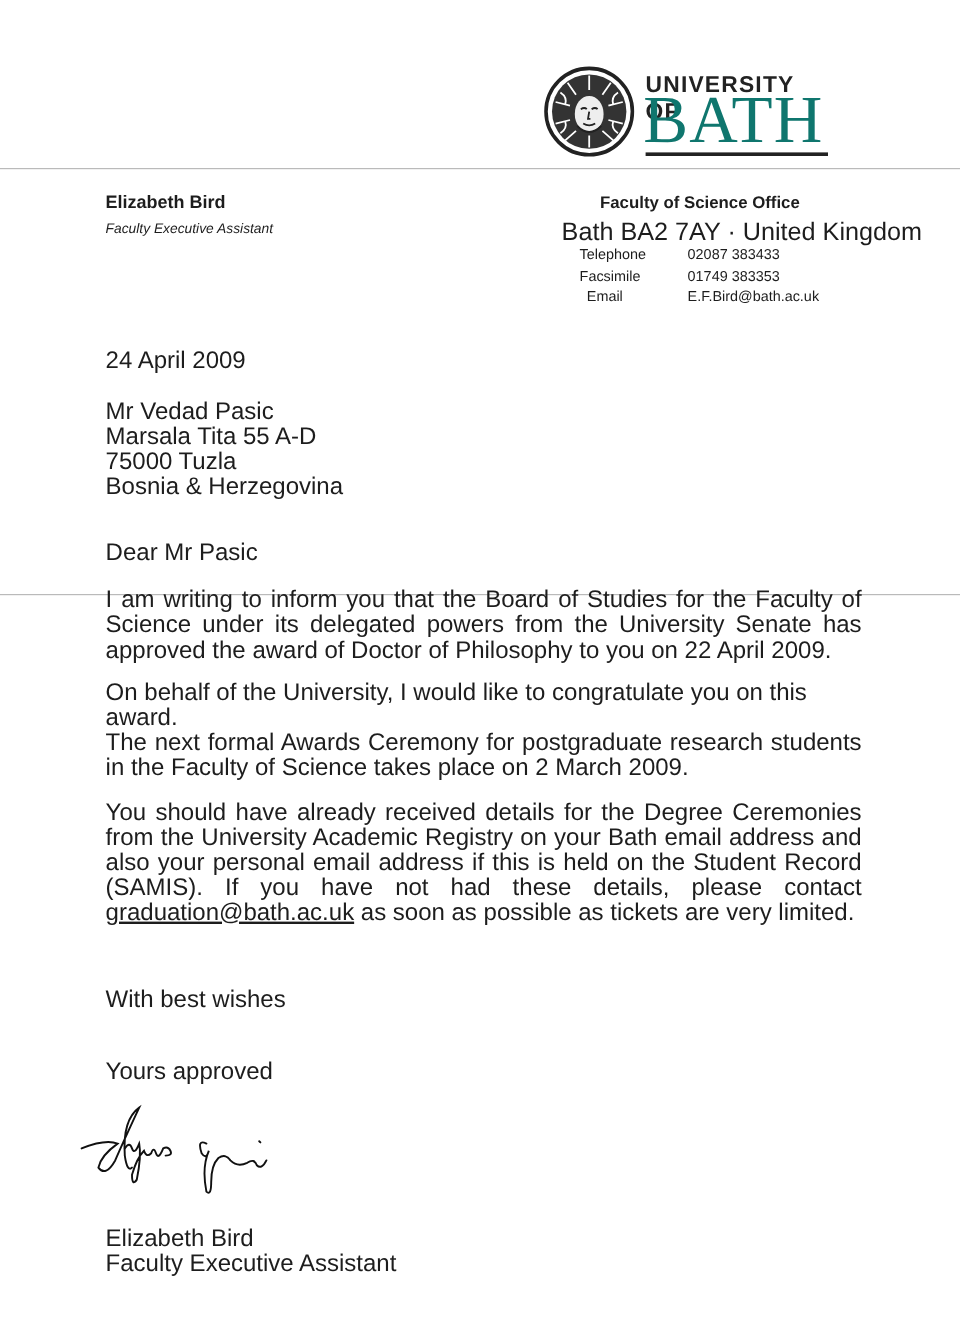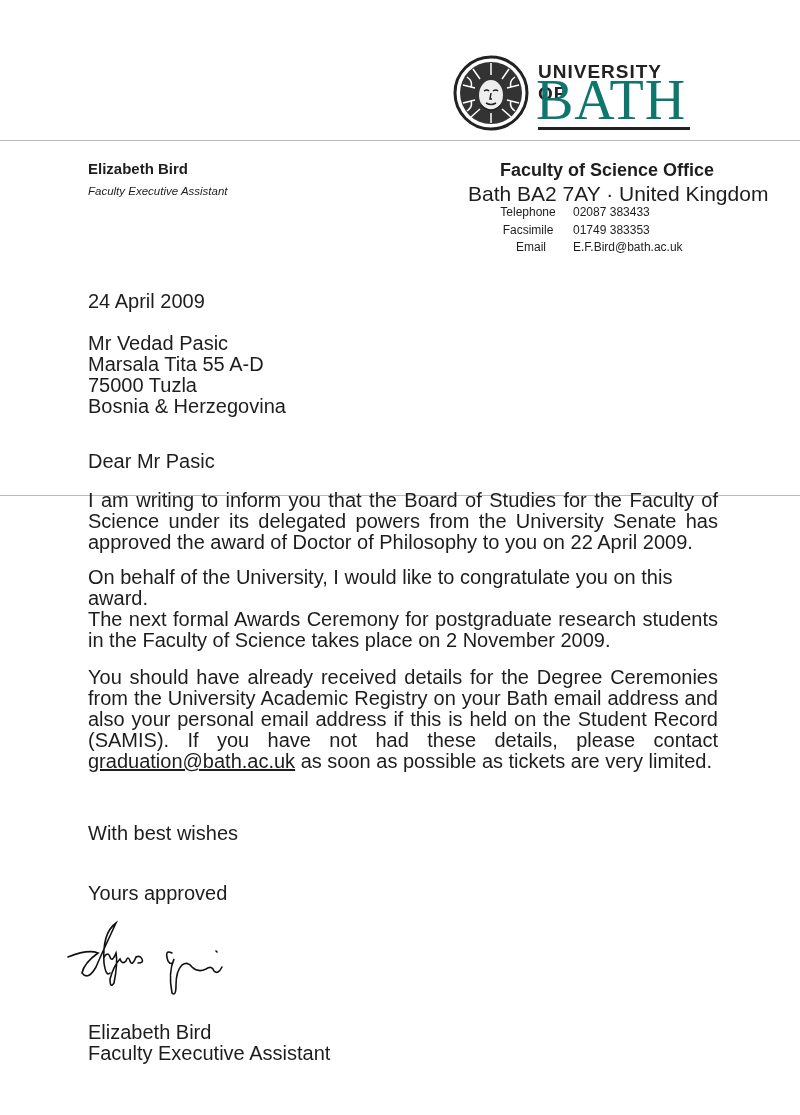--- a/index.html
+++ b/index.html
@@ -9,25 +9,25 @@
   }
   .abs { position: absolute; }
   .scanline { position: absolute; height: 1px; background: #8c8c8c; opacity: 0.6; }
   .logo { left: 453px; top: 55px; width: 240px; height: 80px; }
   .seal { position: absolute; left: 0; top: 0; width: 76px; height: 76px; }
   .uni-of { position: absolute; left: 85px; top: 6px; font-family: Liberation Sans, sans-serif; font-weight: bold; font-size: 19px; letter-spacing: 1px; color: #222; }
   .bath { position: absolute; left: 83px; top: 20px; font-family: "Liberation Serif", serif; font-size: 56px; line-height: 50px; color: #0f766e; letter-spacing: 1px; }
   .bath-rule { position: absolute; left: 85px; top: 72px; width: 152px; height: 3px; background: #222; }
   .sender-name { left: 88px; top: 160px; font-weight: bold; font-size: 15px; }
   .sender-role { left: 88px; top: 185px; font-style: italic; font-size: 11.5px; }
-  .office-title { left: 500px; top: 160px; font-weight: bold; font-size: 18px; }
+  .office-title { left: 500px; top: 160px; font-weight: bold; font-size: 14px; }
   .office-addr { left: 468px; top: 182px; font-size: 21px; }
   .contact { left: 483px; top: 204px; font-size: 12px; line-height: 17.5px; }
   .contact td { padding: 0; }
-  .contact .lbl { width: 84px; text-align: center; }
+  .contact .lbl { width: 84px; }
   .body-text { left: 88px; font-size: 20px; line-height: 21px; width: 630px; }
   .just { text-align: justify; }
   .link { text-decoration: underline; }
   .sig { left: 64px; top: 917px; width: 200px; height: 85px; }
 </style>
 </head>
 <body>
 
 <div class="scanline" style="left:0;top:140px;width:800px;"></div>
 <div class="scanline" style="left:0;top:495px;width:800px;"></div>
@@ -79,21 +79,21 @@
   <div>Mr Vedad Pasic</div>
   <div>Marsala Tita 55 A-D</div>
   <div>75000 Tuzla</div>
   <div>Bosnia &amp; Herzegovina</div>
 </div>
 
 <div class="abs body-text" style="top:451px">Dear Mr Pasic</div>
 
 <div class="abs body-text just" style="top:490px">I am writing to inform you that the Board of Studies for the Faculty of Science under its delegated powers from the University Senate has approved the award of Doctor of Philosophy to you on 22 April 2009.</div>
 <div class="abs body-text" style="top:567px">On behalf of the University, I would like to congratulate you on this award.</div>
-<div class="abs body-text just" style="top:609px">The next formal Awards Ceremony for postgraduate research students in the Faculty of Science takes place on 2 November 2009.</div>
+<div class="abs body-text just" style="top:609px">The next formal Awards Ceremony for postgraduate research students in the Faculty of Science takes place on 2 March 2009.</div>
 
 <div class="abs body-text just" style="top:667px">
   <span>You should have already received details for the Degree Ceremonies from the University Academic Registry on your Bath email address and also your personal email address if this is held on the Student Record (SAMIS).  If you have not had these details, please contact </span><span class="link">graduation@bath.ac.uk</span><span> as soon as possible as tickets are very limited.</span>
 </div>
 
 <div class="abs body-text" style="top:823px">With best wishes</div>
 <div class="abs body-text" style="top:883px">Yours approved</div>
 
 <svg class="abs sig" viewBox="0 0 200 85" fill="none" stroke="#111" stroke-width="1.6" stroke-linecap="round">
   <path d="M4 40 q20 -8 30 -4 q-14 10 -16 20 q6 8 14 -6 q6 -14 20 -44 q-14 10 -12 40 q2 14 6 10"></path>

